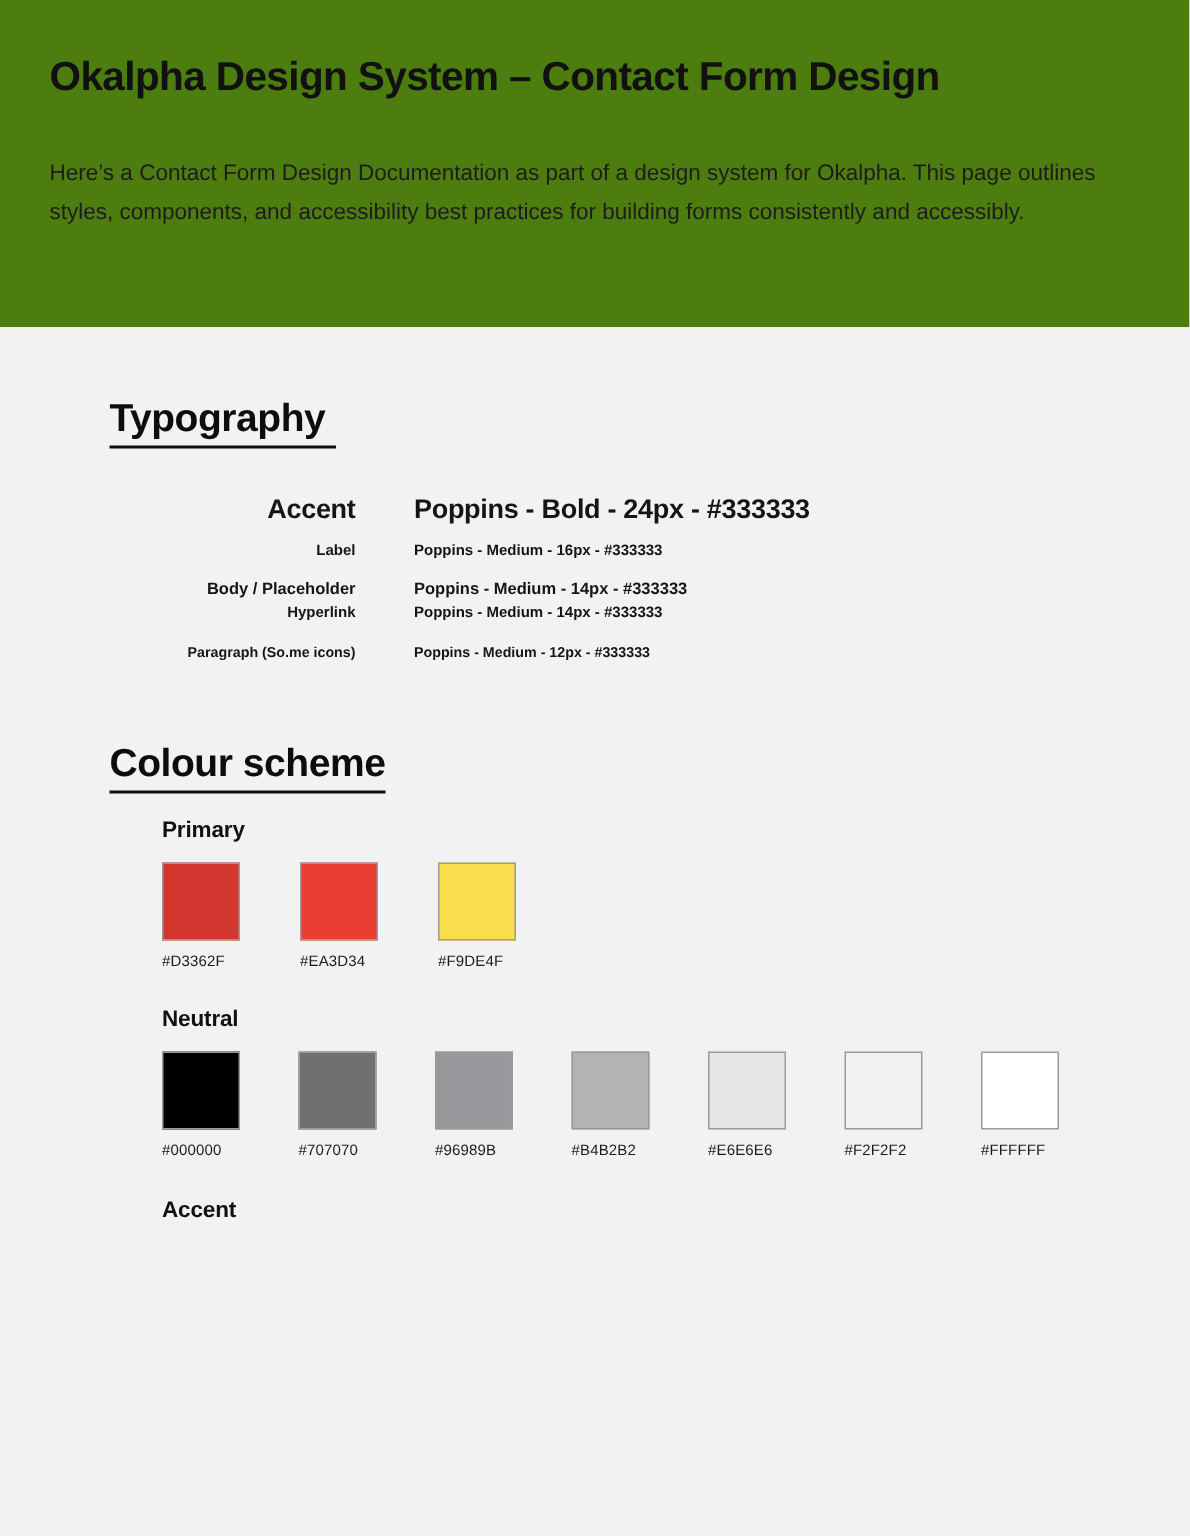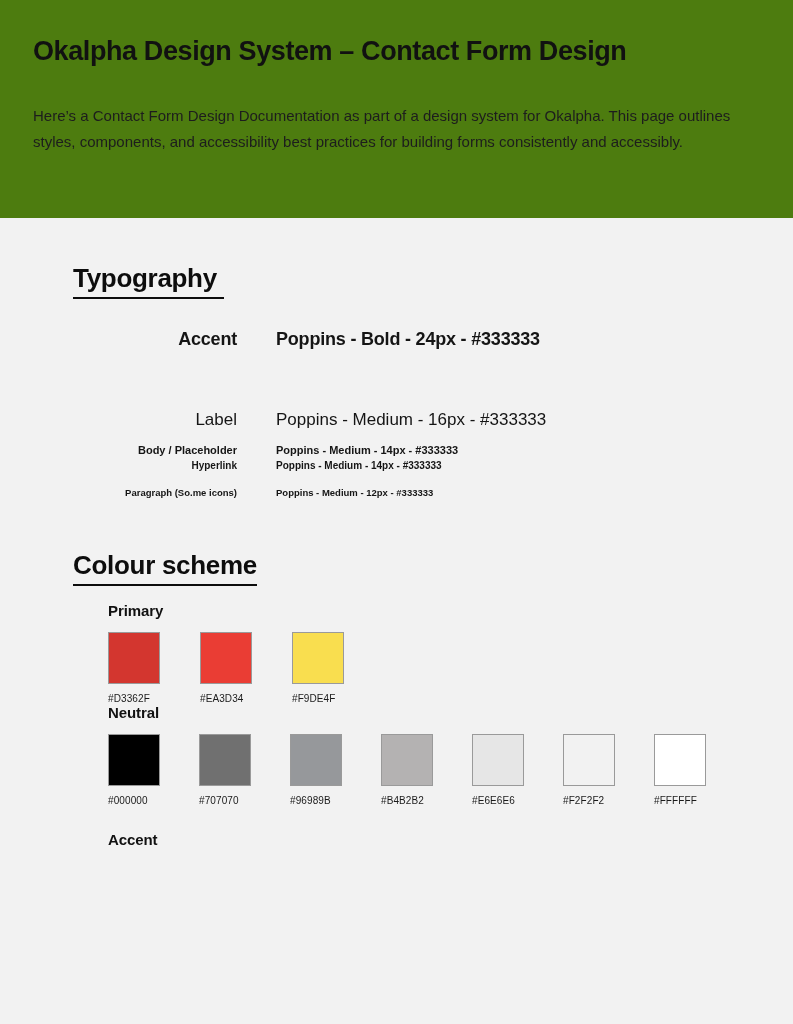--- a/index.html
+++ b/index.html
@@ -88,21 +88,21 @@
     color: #151515;
     white-space: nowrap;
   }
 
   
   .row-heading   .typo-label,
   .row-heading   .typo-value { font-size: 18px; font-weight: bold; letter-spacing: -0.2px; }
   .row-heading { margin-bottom: 12px; }
 
   .row-label     .typo-label,
-  .row-label     .typo-value { font-size: 17px; font-weight: normal; margin-top: 48px; }
+  .row-label     .typo-value { font-size: 10px; font-weight: bold; }
   .row-label { margin-bottom: 14px; }
 
   .row-body      .typo-label,
   .row-body      .typo-value { font-size: 11px; font-weight: bold; }
   .row-body { }
 
   .row-hyperlink .typo-label,
   .row-hyperlink .typo-value { font-size: 10px; font-weight: bold; }
   .row-hyperlink { margin-bottom: 16px; }
 
@@ -138,21 +138,21 @@
 
   .swatch-hex {
     margin-top: 9px;
     font-size: 10px;
     color: #1a1a1a;
     letter-spacing: 0.1px;
     font-weight: 400;
   }
 
   .group-primary  { margin-top: 16px; }
-  .group-neutral  { }
+  .group-neutral  { margin-top: 24px; }
   .group-accent   { margin-top: 25px; }
 </style>
 </head>
 <body>
 
 <div class="header-band">
   <h1 class="page-title">Okalpha Design System – Contact Form Design</h1>
   <p class="intro-paragraph">Here’s a Contact Form Design Documentation as part of a design system for Okalpha. This page outlines styles, components, and accessibility best practices for building forms consistently and accessibly.</p>
 </div>
 

